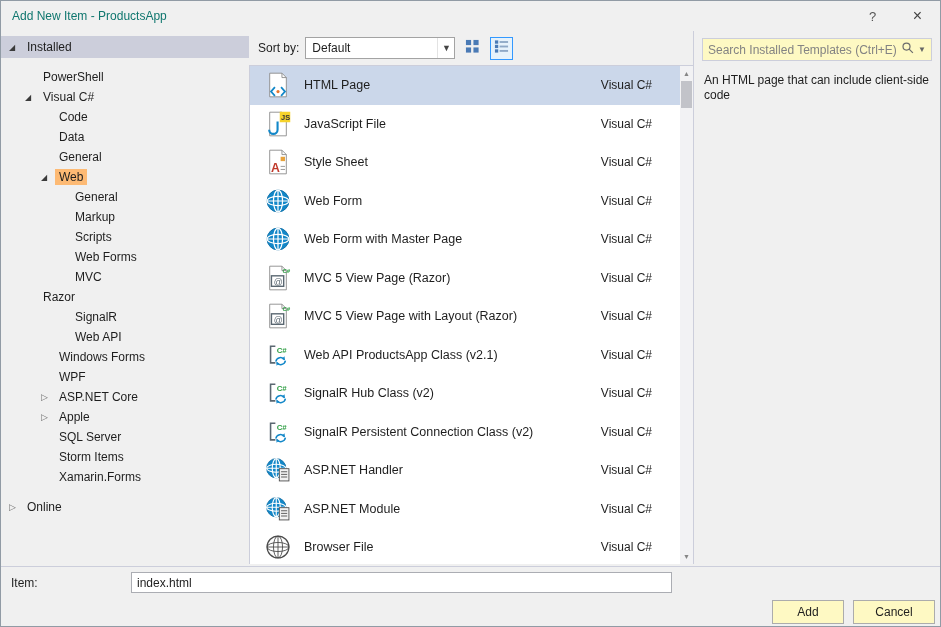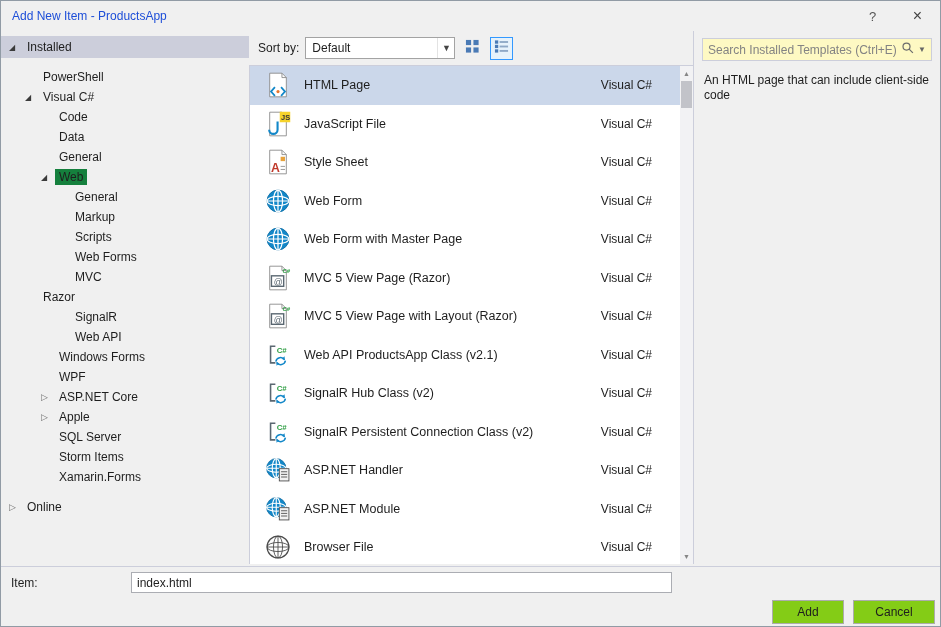--- a/index.html
+++ b/index.html
@@ -4,33 +4,33 @@
 <style>
   * { margin:0; padding:0; box-sizing:border-box; }
   html,body { background:#ffffff; }
   body { font-family:"Liberation Sans", sans-serif; }
 
   .window{position:relative;width:941px;height:627px;background:#f0f0f0;
           border:1px solid #919ba5;overflow:hidden;font-family:"Liberation Sans",sans-serif;}
 
   
   .titlebar{position:absolute;top:0;left:0;right:0;height:30px;display:flex;align-items:center;}
-  .title{padding-left:11px;font-size:12px;color:#1d4ed8;flex:1;}
+  .title{padding-left:11px;font-size:12px;color:#0f766e;flex:1;}
   .tb-btn{width:45px;height:29px;background:none;border:none;font-size:13px;color:#555;cursor:default;font-family:inherit;}
   .tb-close{font-size:16px;color:#444;}
 
   
   .tree-panel{position:absolute;top:30px;left:0;width:248px;bottom:62px;overflow:hidden;}
   .tree-item{display:flex;align-items:center;height:20px;font-size:12px;color:#1e1e1e;white-space:nowrap;cursor:default;}
   .tree-item.header{height:22px;background:#cccedb;margin-top:5px;margin-bottom:9px;}
   .tree-item.gap{margin-top:10px;}
   .expander{width:14px;flex:none;font-size:8px;color:#3b3b3b;}
   .expander.col{font-size:9px;color:#6e6e6e;}
   .tree-label{padding:1px 4px;}
-  .tree-item.selected .tree-label{background:#15803d;}
+  .tree-item.selected .tree-label{background:#fdba74;}
 
   
   .center{position:absolute;left:248px;top:30px;width:444px;bottom:62px;}
   .toolbar{height:34px;display:flex;align-items:center;padding-left:9px;font-size:12px;color:#1e1e1e;gap:6px;}
   .combo{width:150px;height:22px;background:#fff;border:1px solid #a3a3a3;display:flex;align-items:center;font-size:12px;cursor:default;}
   .combo-value{flex:1;padding-left:6px;}
   .combo-arrow{width:17px;align-self:stretch;display:flex;align-items:center;justify-content:center;color:#444;font-size:9px;border-left:1px solid #e3e3e3;}
   .view-btn{width:23px;height:23px;background:transparent;border:1px solid transparent;display:flex;align-items:center;justify-content:center;padding:0;}
   .view-btn.selected{background:#e6f2fb;border-color:#3399ff;}
 
@@ -64,21 +64,21 @@
   .bold{font-weight:bold;}
   .desc{line-height:15px;max-width:235px;}
 
   
   .bottom-sep{position:absolute;left:0;right:0;top:565px;height:1px;background:#cccedb;}
   .name-row{position:absolute;left:0;right:0;top:566px;height:32px;font-size:12px;color:#1e1e1e;}
   .name-label{position:absolute;left:10px;top:9px;}
   .name-input{position:absolute;left:130px;top:5px;width:541px;height:21px;border:1px solid #abadb3;
               font-size:12px;padding:0 5px;font-family:inherit;color:#1e1e1e;}
   .button-row{position:absolute;top:599px;right:5px;display:flex;gap:9px;}
-  .btn{height:24px;background:#84cc16;border:1px solid #acacac;font-size:12px;font-family:inherit;color:#1e1e1e;}
+  .btn{height:24px;background:#fef9c3;border:1px solid #acacac;font-size:12px;font-family:inherit;color:#1e1e1e;}
   .btn-add{width:72px;}
   .btn-cancel{width:82px;}
 </style>
 </head>
 <body>
 
 <div class="window">
 
   <div class="titlebar">
     <span class="title">Add New Item - ProductsApp</span>

